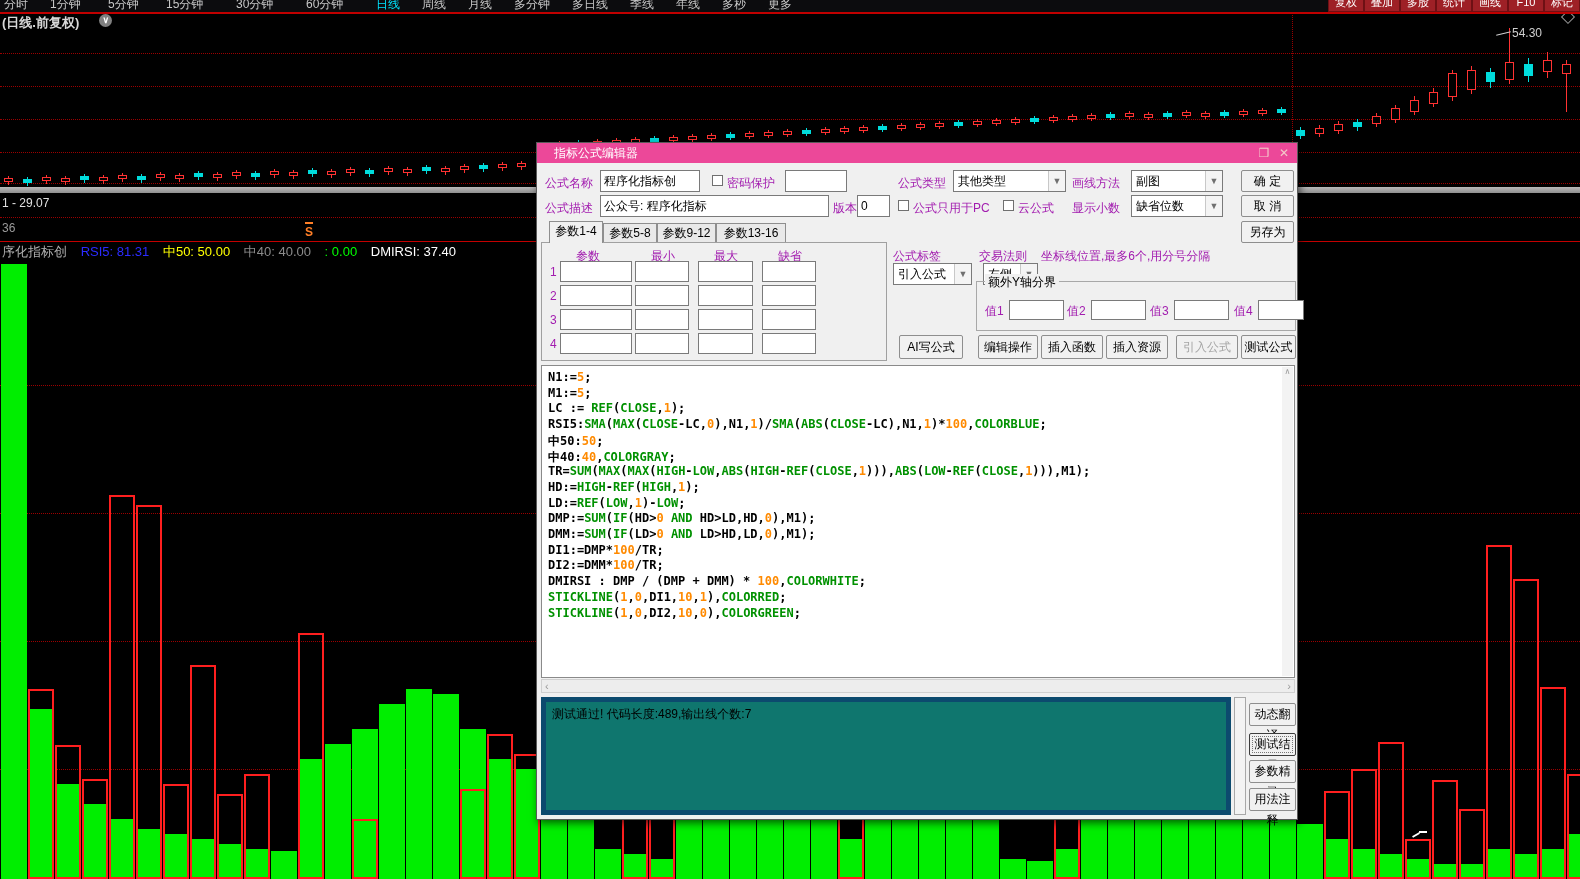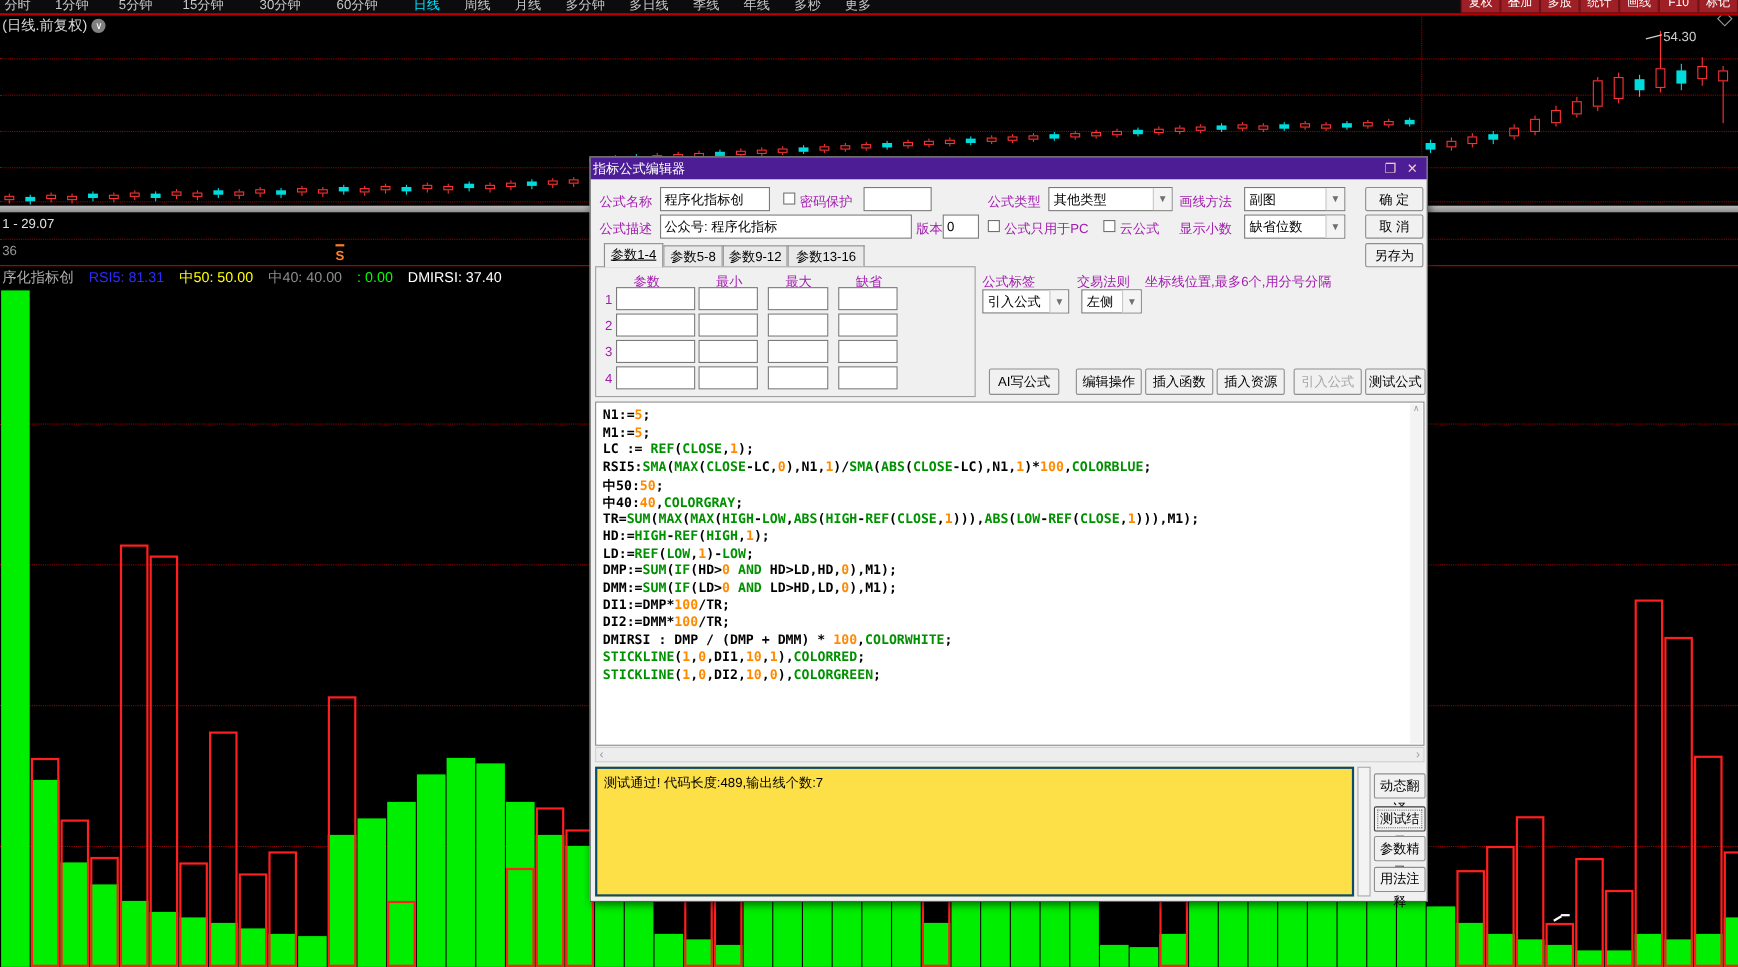--- a/index.html
+++ b/index.html
@@ -14,21 +14,21 @@
         text-align:center;line-height:18px;border:1px solid #6e1014;}
   
   .hgrid{position:absolute;left:0;width:1580px;height:0;border-top:1px dotted #9c0000;}
   .vgrid{position:absolute;width:0;border-left:1px dotted #9c0000;}
   .wick{position:absolute;width:1px;}
   .body-up{position:absolute;background:#000;border:1px solid #ff3232;box-sizing:border-box;}
   .body-dn{position:absolute;background:#00dcdc;}
   .gbar{position:absolute;background:#00ee00;}
   .rbar{position:absolute;border:2px solid #ff1f1f;box-sizing:border-box;background:transparent;}
   #chart-header{position:absolute;left:2px;top:14px;color:#d8d8d8;font-size:13px;z-index:5;
-                display:flex;align-items:center;gap:4px;}
+                display:flex;gap:20px;font-weight:bold;}
   #hdr-circle{width:13px;height:13px;border-radius:50%;background:#808080;color:#fff;font-size:9px;
               line-height:13px;text-align:center;display:inline-block;}
   #price-tag{position:absolute;left:1512px;top:26px;color:#cfcfcf;font-size:12px;z-index:5;}
   #price-pointer{position:absolute;left:1496px;top:33px;width:15px;height:0;border-top:1px solid #cfcfcf;
                  transform:rotate(-14deg);z-index:5;}
   #corner-diamond{position:absolute;left:1563px;top:12px;width:8px;height:8px;border:1px solid #9a9a9a;
                   transform:rotate(45deg);z-index:5;}
   #splitter{position:absolute;left:0;top:187px;width:1580px;height:6px;
             background:linear-gradient(#b9b9b9,#8f8f8f);z-index:6;}
   #sep-red{position:absolute;left:0;top:241px;width:1580px;height:0;border-top:1px solid #c40000;z-index:6;}
@@ -40,58 +40,58 @@
   #ind-label{position:absolute;left:2px;top:243px;font-size:13px;white-space:nowrap;z-index:7;}
   #ind-label span{margin-right:10px;}
   .c-name{color:#b0b0b0;}.c-rsi{color:#2b2bff;}.c-y{color:#ffff00;}
   .c-gr{color:#8c8c8c;}.c-g{color:#00ff00;}.c-w{color:#ffffff;}
   #white-frag1{position:absolute;left:1412px;top:834px;width:8px;height:0;border-top:2px solid #fff;transform:rotate(-30deg);z-index:8;}
   #white-frag2{position:absolute;left:1419px;top:831px;width:8px;height:0;border-top:2px solid #fff;z-index:8;}
   
   #dialog{position:absolute;left:536px;top:142px;width:762px;height:678px;background:#f0f0f0;
           border:1px solid #5a5a5a;box-sizing:border-box;z-index:50;font-size:12px;color:#000;
           box-shadow:2px 3px 8px rgba(0,0,0,.6);}
-  #dlg-title{position:absolute;left:0;top:0;width:100%;height:20px;background:#4c1d95;color:#fff;
-             line-height:20px;padding-left:2px;box-sizing:border-box;font-size:12px;}
+  #dlg-title{position:absolute;left:0;top:0;width:100%;height:20px;background:#ec4899;color:#fff;
+             line-height:20px;padding-left:17px;box-sizing:border-box;font-size:12px;}
   #dlg-max,#dlg-close{position:absolute;top:0;width:18px;height:20px;color:#f3c9c9;text-align:center;
              line-height:20px;font-size:12px;}
   #dlg-max{right:24px;} #dlg-close{right:4px;}
   .lbl{position:absolute;font-size:12px;color:#a21caf;white-space:nowrap;}
   .inp{position:absolute;background:#fff;border:1px solid #7a7a7a;box-sizing:border-box;
        font-size:12px;padding:0 3px;line-height:20px;white-space:nowrap;overflow:hidden;}
   .dd{position:absolute;background:#fff;border:1px solid #7a7a7a;box-sizing:border-box;
       font-size:12px;line-height:20px;padding-left:4px;white-space:nowrap;}
   .dd .arr{position:absolute;right:0;top:0;bottom:0;width:16px;background:#f4f4f4;border-left:1px solid #c8c8c8;
       color:#707070;text-align:center;line-height:20px;font-size:9px;}
   .cb{position:absolute;width:11px;height:11px;background:#fff;border:1px solid #707070;box-sizing:border-box;}
   .btn{position:absolute;background:#f1f1f1;border:1px solid #8e8e8e;border-radius:2px;text-align:center;
        font-size:12px;box-sizing:border-box;}
   .btn.disabled{color:#a5a5a5;}
   .btn.focused{border:1px solid #3c3c3c;outline:1px dotted #777;outline-offset:-4px;}
   .tab{position:absolute;top:80px;height:19px;line-height:19px;text-align:center;font-size:12px;
        border:1px solid #8e8e8e;border-bottom:none;background:#e9e9e9;box-sizing:border-box;}
-  .tab.active{background:#f0f0f0;top:78px;height:22px;z-index:2;text-decoration:underline;}
+  .tab.active{background:#f0f0f0;top:78px;height:22px;z-index:2;}
   #param-panel{position:absolute;left:4px;top:99px;width:346px;height:119px;border:1px solid #a0a0a0;
        background:#f0f0f0;box-sizing:border-box;}
   #fieldset-y{position:absolute;left:439px;top:138px;width:320px;height:50px;border:1px solid #a8a8a8;
        box-sizing:border-box;}
   #fieldset-y .legend{position:absolute;left:8px;top:-8px;background:#f0f0f0;padding:0 3px;font-size:12px;}
   #codebox{position:absolute;left:4px;top:222px;width:754px;height:313px;background:#fff;
        border:1px solid #8a8a8a;box-sizing:border-box;overflow:hidden;}
   .code-line{position:absolute;left:6px;white-space:pre;font-family:"DejaVu Sans Mono",monospace;
        font-size:12px;font-weight:bold;height:15px;}
   .k{color:#000;} .f{color:#009100;} .n{color:#ff8a00;}
   #code-vscroll{position:absolute;right:1px;top:1px;bottom:1px;width:11px;background:#f3f3f3;
        color:#9a9a9a;font-size:8px;text-align:center;}
   #hscroll{position:absolute;left:4px;top:536px;width:754px;height:14px;background:#ededed;
        border:1px solid #d0d0d0;box-sizing:border-box;color:#9a9a9a;}
   #hscroll .la{position:absolute;left:3px;top:0;font-size:11px;line-height:13px;}
   #hscroll .ra{position:absolute;right:3px;top:0;font-size:11px;line-height:13px;}
-  #msgbox{position:absolute;left:4px;top:554px;width:690px;height:118px;background:#fde047;
-       border:2px solid #0c4a6e;box-sizing:border-box;font-size:12px;padding:4px 6px;}
+  #msgbox{position:absolute;left:4px;top:554px;width:690px;height:118px;background:#0f766e;
+       border:5px solid #0c4a6e;box-sizing:border-box;font-size:12px;padding:4px 6px;}
   #msg-strip{position:absolute;left:697px;top:554px;width:12px;height:118px;background:#f3f3f3;
        border:1px solid #a8a8a8;box-sizing:border-box;}
   .sidebtn{left:712px;width:47px;height:23px;line-height:21px;}
 </style>
 </head>
 <body>
 
 <div id="chart-layer">
     <div class="hgrid" style="top: 53px; z-index: 1;"></div>
     <div class="hgrid" style="top: 86px; z-index: 1;"></div>
@@ -492,20 +492,33 @@
   <div class="lbl" style="left:504px;top:105px;">坐标线位置,最多6个,用分号分隔</div>
   <div class="dd" style="left:356px;top:120px;width:79px;height:22px;">
     <span>引入公式</span>
     <span class="arr">▼</span>
   </div>
   <div class="dd" style="left:446px;top:120px;width:55px;height:22px;">
     <span>左侧</span>
     <span class="arr">▼</span>
   </div>
 
+  <div id="fieldset-y">
+    <span class="legend">额外Y轴分界</span>
+    <div id="ybound-items">
+        <div class="lbl" style="left: 8px; top: 21px;">值1</div>
+        <div class="inp" style="left: 32px; top: 18px; width: 55px; height: 20px;"></div>
+        <div class="lbl" style="left: 90px; top: 21px;">值2</div>
+        <div class="inp" style="left: 114px; top: 18px; width: 55px; height: 20px;"></div>
+        <div class="lbl" style="left: 173px; top: 21px;">值3</div>
+        <div class="inp" style="left: 197px; top: 18px; width: 55px; height: 20px;"></div>
+        <div class="lbl" style="left: 257px; top: 21px;">值4</div>
+        <div class="inp" style="left: 281px; top: 18px; width: 46px; height: 20px;"></div>
+      </div>
+  </div>
 
   <div id="action-btns"></div>
 
   <div id="codebox">
     <div id="code-lines">
         <div class="code-line" style="top: 4px;"><span class="k">N1:=</span><span class="n">5</span><span class="k">;</span></div>
         <div class="code-line" style="top: 19.7px;"><span class="k">M1:=</span><span class="n">5</span><span class="k">;</span></div>
         <div class="code-line" style="top: 35.4px;"><span class="k">LC := </span><span class="f">REF</span><span class="k">(</span><span class="f">CLOSE</span><span class="k">,</span><span class="n">1</span><span class="k">);</span></div>
         <div class="code-line" style="top: 51.1px;"><span class="k">RSI5:</span><span class="f">SMA</span><span class="k">(</span><span class="f">MAX</span><span class="k">(</span><span class="f">CLOSE</span><span class="k">-LC,</span><span class="n">0</span><span class="k">),N1,</span><span class="n">1</span><span class="k">)/</span><span class="f">SMA</span><span class="k">(</span><span class="f">ABS</span><span class="k">(</span><span class="f">CLOSE</span><span class="k">-LC),N1,</span><span class="n">1</span><span class="k">)*</span><span class="n">100</span><span class="k">,</span><span class="f">COLORBLUE</span><span class="k">;</span></div>
         <div class="code-line" style="top: 66.8px;"><span class="k">中50:</span><span class="n">50</span><span class="k">;</span></div>

